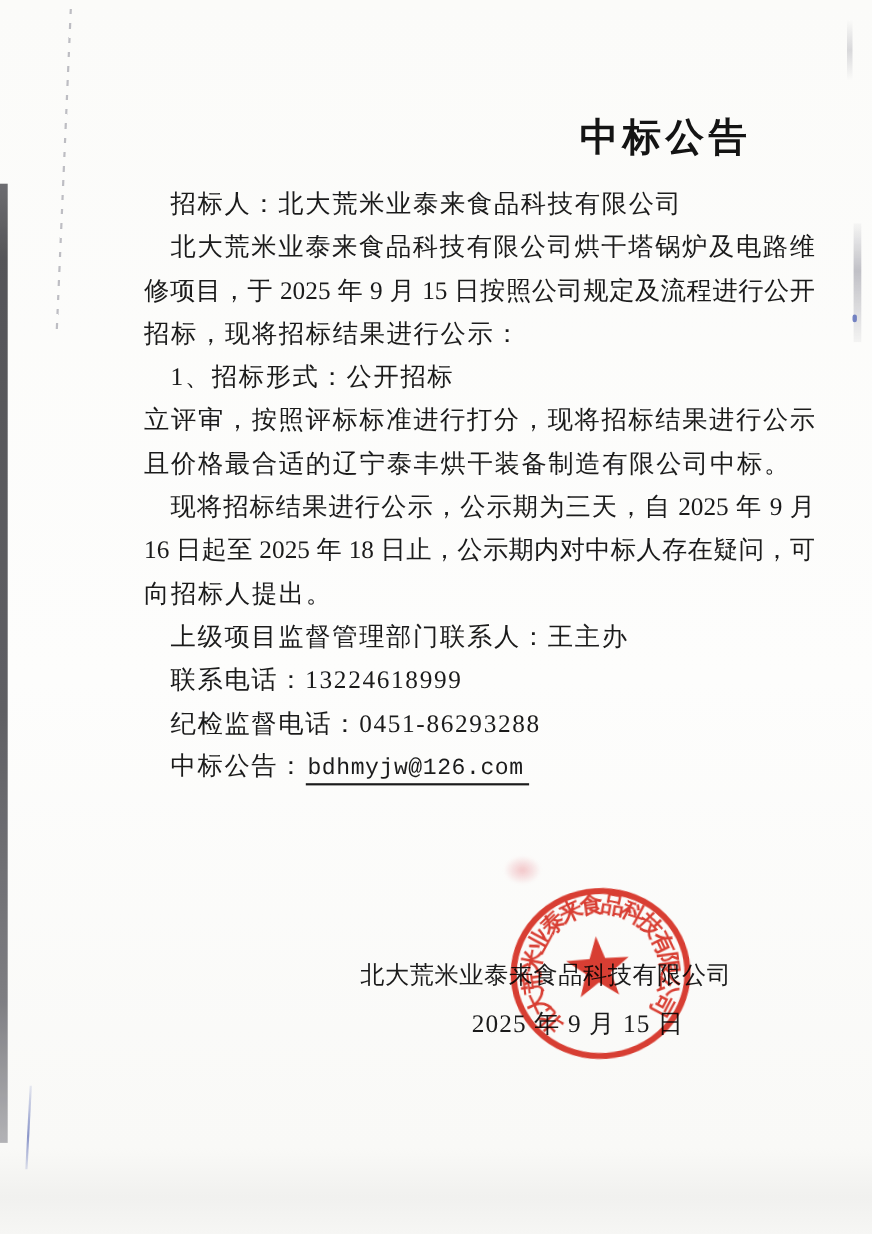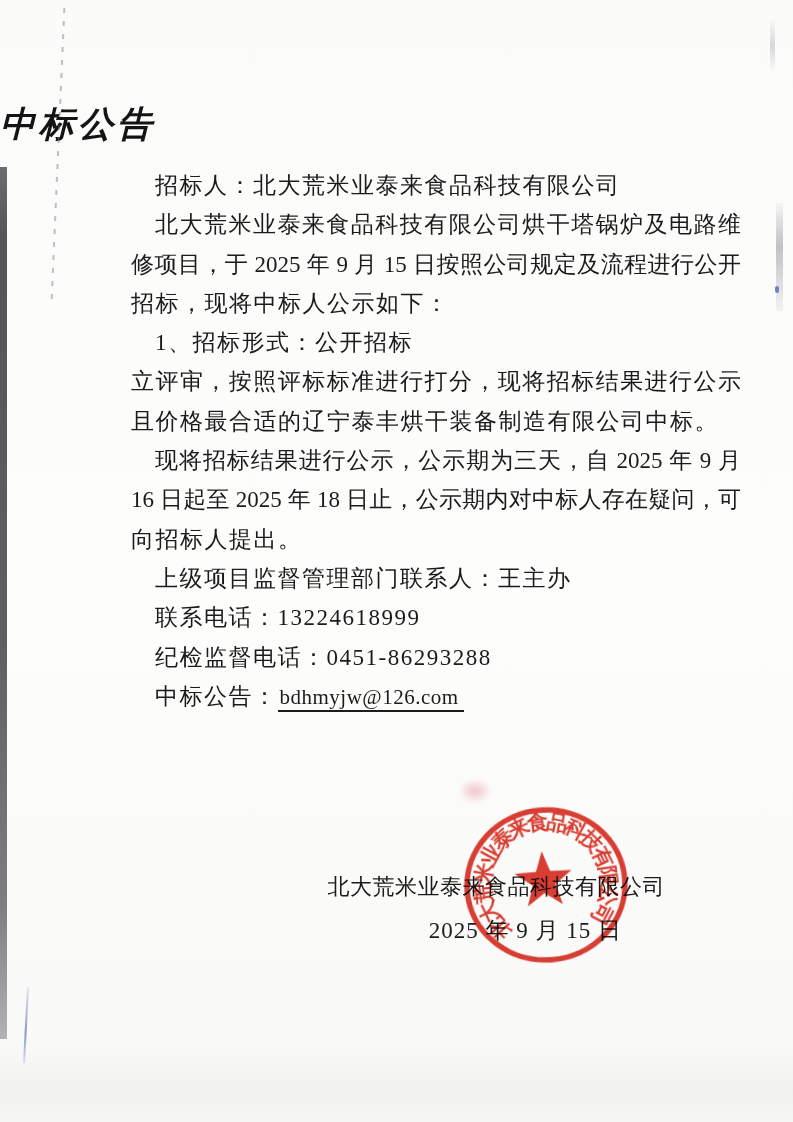--- a/index.html
+++ b/index.html
@@ -9,34 +9,34 @@
     width:793px;height:1122px;
     margin:0 auto;
     background:linear-gradient(180deg,#fbfbf9 0%,#fdfdfc 55%,#f9f9f7 93%,#f1f1ef 97%,#f6f6f4 100%);
     overflow:hidden;
     font-family:"Liberation Serif","DejaVu Serif",serif;
     color:#1b1b1b;
   }
   
   .title{
     position:absolute;top:101px;left:0;width:683px;margin:0;
-    text-align:left;
+    text-align:right;
     font-family:"Liberation Sans","DejaVu Sans",sans-serif;
-    font-size:35px;font-weight:700;letter-spacing:4px;color:#141414;font-style:italic;
+    font-size:35px;font-weight:700;letter-spacing:4px;color:#141414;
   }
   
   .body{
     position:absolute;top:166px;left:131px;width:610px;
     font-size:23px;line-height:39.3px;
   }
   .line{letter-spacing:1.5px;white-space:pre-wrap;}
   .line.indent{text-indent:24px;}
   .line.fill{letter-spacing:0;text-align:justify;text-align-last:justify;}
   .email{
-    font-family:Liberation Serif, serif;
+    font-family:Liberation Mono, monospace;
     font-size:21px;letter-spacing:.5px;
     border-bottom:2px solid #1c1c1c;padding:0 5px 1px 2px;
   }
   
   .sig-company{position:absolute;top:872px;right:128px;font-size:22px;letter-spacing:.5px;}
   .sig-date{position:absolute;top:915px;right:171px;font-size:23px;letter-spacing:1px;}
   
   .stamp{
     position:absolute;left:459px;top:801px;width:174px;height:168px;
     mix-blend-mode:multiply;opacity:.9;
@@ -84,21 +84,21 @@
 <body>
 
 <div class="page">
 
   <h1 class="title">中标公告</h1>
 
   <div class="body">
     <div class="line indent">招标人：北大荒米业泰来食品科技有限公司</div>
     <div class="line indent fill">北大荒米业泰来食品科技有限公司烘干塔锅炉及电路维</div>
     <div class="line fill">修项目，于 2025 年 9 月 15 日按照公司规定及流程进行公开</div>
-    <div class="line">招标，现将中标人公示如下：</div>
+    <div class="line">招标，现将招标结果进行公示：</div>
     <div class="line indent">1、招标形式：公开招标</div>
     <div class="line fill">立评审，按照评标标准进行打分，现将招标结果进行公示</div>
     <div class="line">且价格最合适的辽宁泰丰烘干装备制造有限公司中标。</div>
     <div class="line indent fill">现将招标结果进行公示，公示期为三天，自 2025 年 9 月</div>
     <div class="line fill">16 日起至 2025 年 18 日止，公示期内对中标人存在疑问，可</div>
     <div class="line">向招标人提出。</div>
     <div class="line indent">上级项目监督管理部门联系人：王主办</div>
     <div class="line indent">联系电话：13224618999</div>
     <div class="line indent">纪检监督电话：0451-86293288</div>
     <div class="line indent"><span>中标公告：</span><span class="email">bdhmyjw@126.com</span></div>

